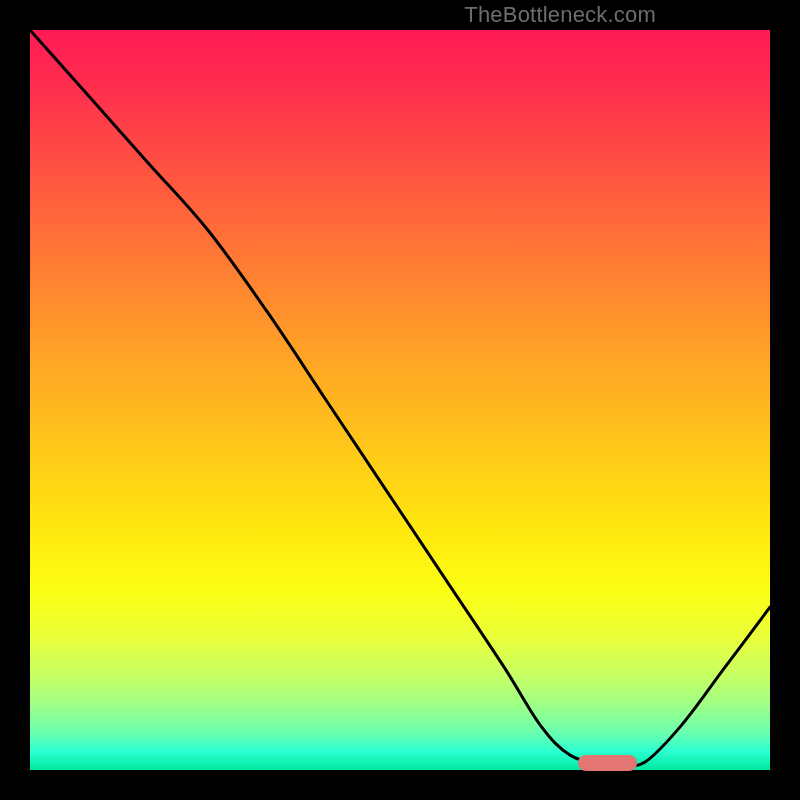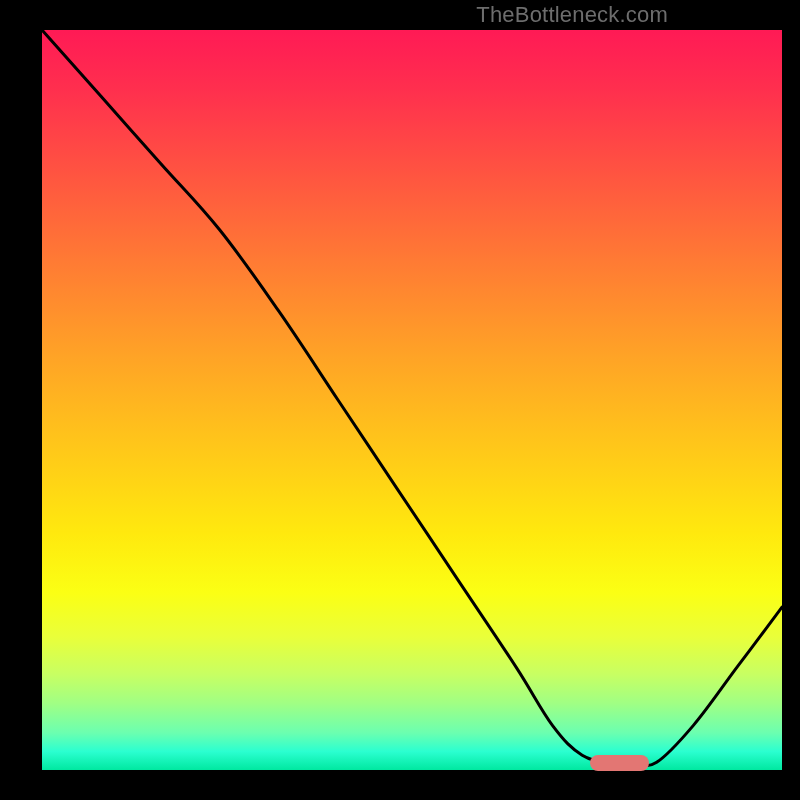--- a/index.html
+++ b/index.html
@@ -9,21 +9,20 @@
     height: 800px;
     overflow: hidden;
     background: #000;
     font-family: Arial, Helvetica, sans-serif;
   }
   .frame {
     position: relative;
     width: 664px;
     height: 800px;
     box-sizing: border-box;
-    margin-left: 12px;
   }
   .watermark {
     position: absolute;
     top: 2px;
     right: 8px;
     color: #6d6d6d;
     font-size: 22px;
     font-weight: 500;
     z-index: 10;
     letter-spacing: 0.2px;

